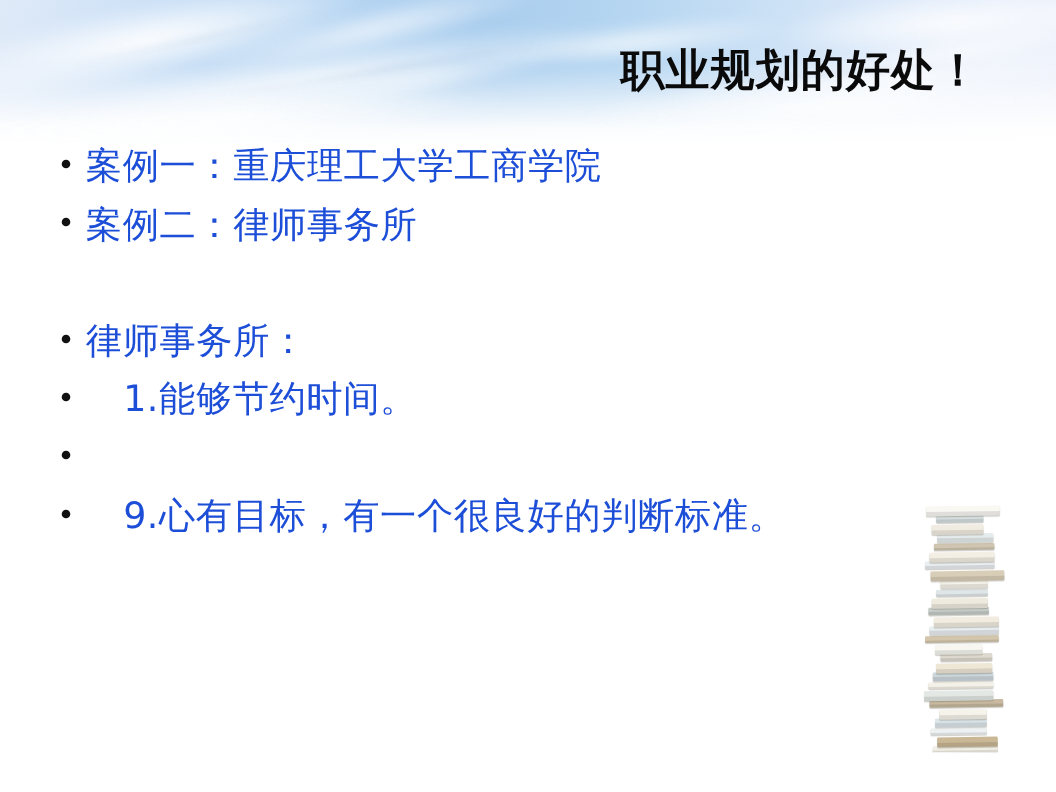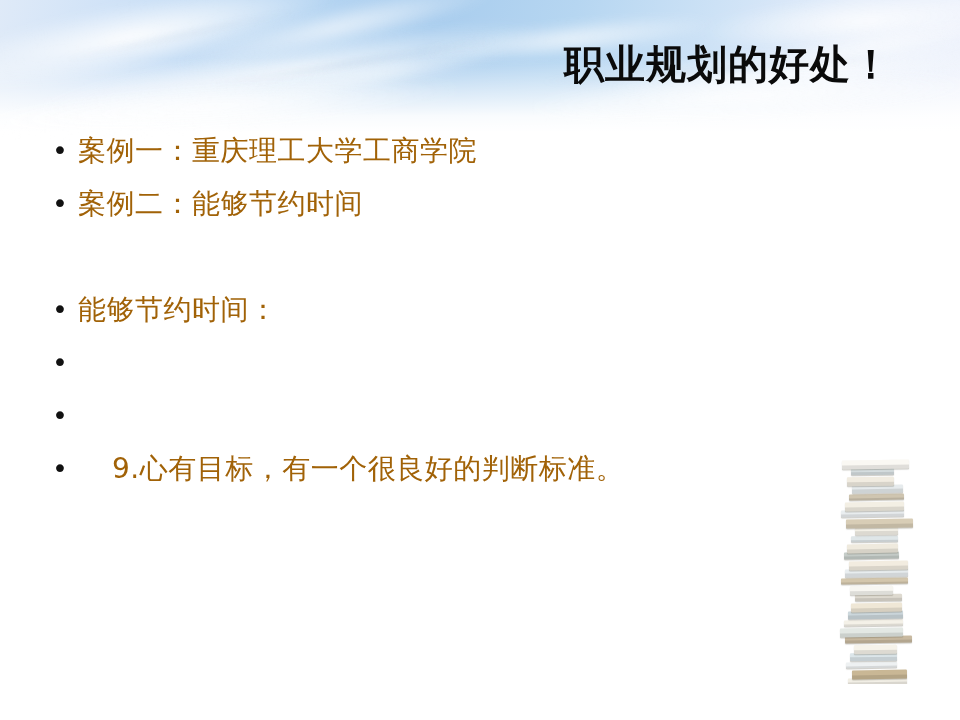--- a/index.html
+++ b/index.html
@@ -104,23 +104,23 @@
   .bullet-row.spacer { height: 53px; }
   .bullet-mark {
     width: 26px;
     flex: 0 0 26px;
     font-size: 27px;
     line-height: 46px;
     color: #111111;
     text-align: left;
   }
   .bullet-text {
-    font-size: 28px;
+    font-size: 33px;
     line-height: 46px;
-    color: #a16207;
+    color: #1d4ed8;
     white-space: pre;
     letter-spacing: 0.5px;
   }
   .bullet-text.indent {
     padding-left: 34px;
   }
 
   
   .book-stack {
     position: absolute;
@@ -167,35 +167,36 @@
 
   <div class="body-list">
 
     <div class="bullet-row">
       <span class="bullet-mark">•</span>
       <span class="bullet-text">案例一：重庆理工大学工商学院</span>
     </div>
 
     <div class="bullet-row">
       <span class="bullet-mark">•</span>
-      <span class="bullet-text">案例二：能够节约时间</span>
+      <span class="bullet-text">案例二：律师事务所</span>
     </div>
 
     <div class="bullet-row spacer">
       <span class="bullet-mark"></span>
       <span class="bullet-text"></span>
     </div>
 
     <div class="bullet-row">
       <span class="bullet-mark">•</span>
-      <span class="bullet-text">能够节约时间：</span>
-    </div>
-
-    <div class="bullet-row">
-      <span class="bullet-mark">•</span>
+      <span class="bullet-text">律师事务所：</span>
+    </div>
+
+    <div class="bullet-row">
+      <span class="bullet-mark">•</span>
+      <span class="bullet-text indent">1.能够节约时间。</span>
     </div>
 
     <div class="bullet-row">
       <span class="bullet-mark">•</span>
     </div>
 
     <div class="bullet-row">
       <span class="bullet-mark">•</span>
       <span class="bullet-text indent">9.心有目标，有一个很良好的判断标准。</span>
     </div>

